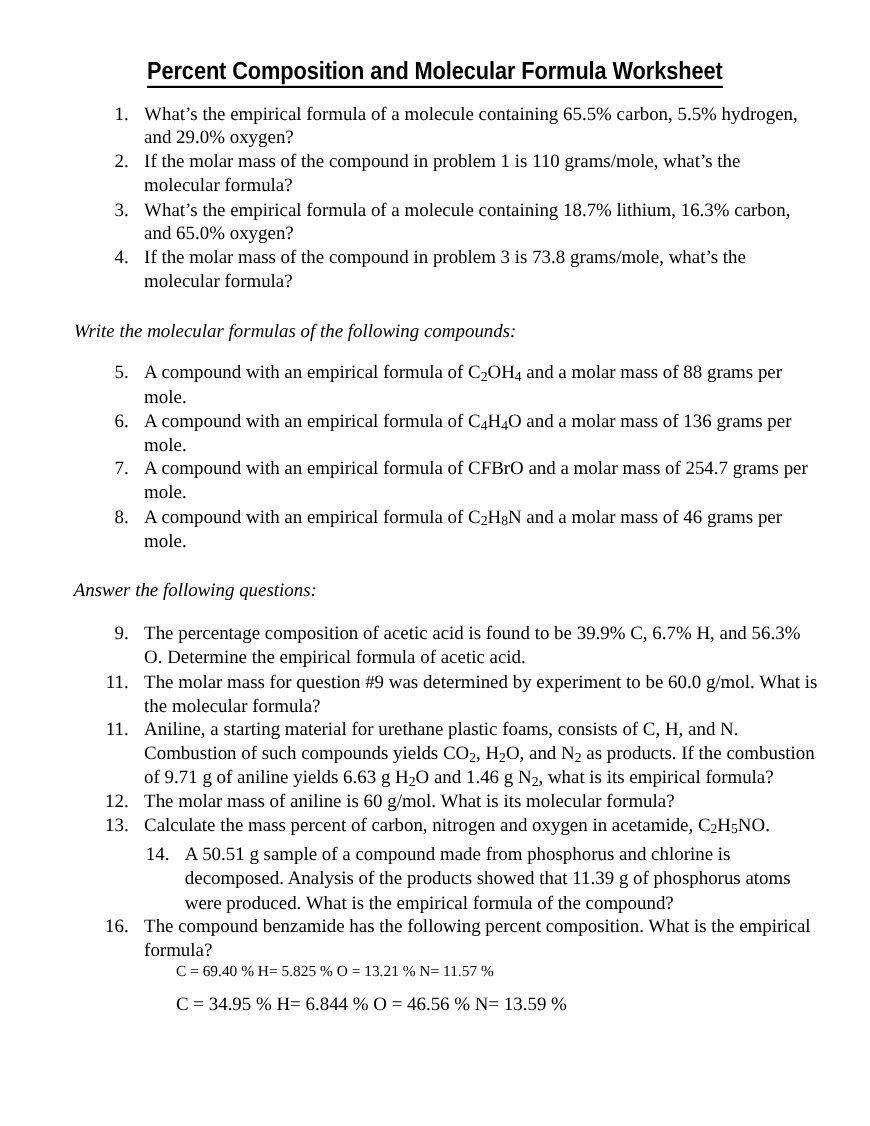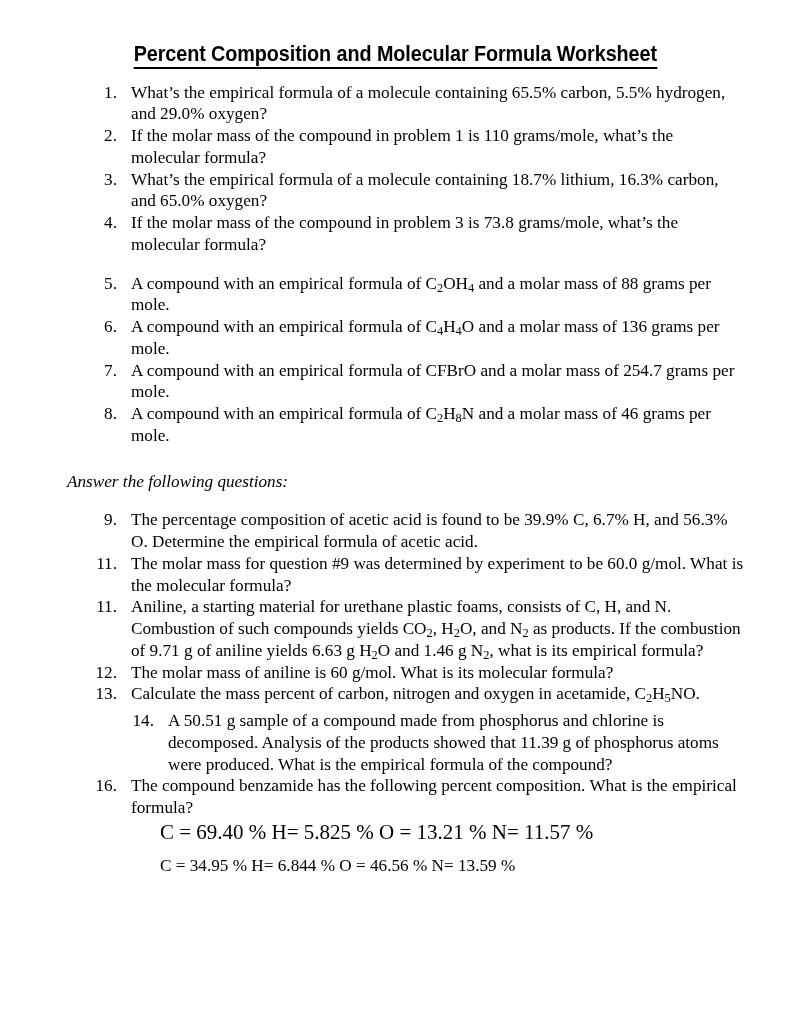--- a/index.html
+++ b/index.html
@@ -22,21 +22,21 @@
     width: 791px;
     height: 1024px;
     box-sizing: border-box;
     padding: 0;
   }
 
   
   .title-wrap {
     text-align: center;
     margin: 0;
-    padding-top: 42px;
+    padding-top: 53px;
   }
   .doc-title {
     display: inline-block;
     font-family: "Liberation Sans Narrow", "Liberation Sans", "DejaVu Sans", sans-serif;
     font-weight: bold;
     font-size: 22.5px;
     line-height: 1.05;
     letter-spacing: -0.1px;
     transform: scaleX(0.88);
     transform-origin: center;
@@ -82,21 +82,21 @@
   
   .group-1 { margin-top: 13px; }
   .group-2 { margin-top: 17px; }
   .group-3 { margin-top: 17px; }
 
   .gap-before { margin-top: 5px; margin-left: 37px; }
 
   
   .comp-line {
     margin-left: 160px;
-    font-size: 21px;
+    font-size: 14px;
     line-height: 1.3;
   }
   .comp-line-last {
     margin-left: 160px;
     margin-top: 9px;
     font-size: 17.2px;
     line-height: 1.3;
   }
 
   sub {
@@ -128,20 +128,21 @@
     <li class="qitem">
       <span class="qnum">3.</span>
       <span>What’s the empirical formula of a molecule containing 18.7% lithium, 16.3% carbon, and 65.0% oxygen?</span>
     </li>
     <li class="qitem">
       <span class="qnum">4.</span>
       <span>If the molar mass of the compound in problem 3 is 73.8 grams/mole, what’s the molecular formula?</span>
     </li>
   </ol>
 
+  <div class="section-head head-1">Write the molecular formulas of the following compounds:</div>
 
   <ol class="qlist group-2">
     <li class="qitem">
       <span class="qnum">5.</span>
       <span><span>A compound with an empirical formula of </span><span class="nowrap">C<sub>2</sub>OH<sub>4</sub></span><span> and a molar mass of 88 grams per mole.</span></span>
     </li>
     <li class="qitem">
       <span class="qnum">6.</span>
       <span><span>A compound with an empirical formula of </span><span class="nowrap">C<sub>4</sub>H<sub>4</sub>O</span><span> and a molar mass of 136 grams per mole.</span></span>
     </li>

